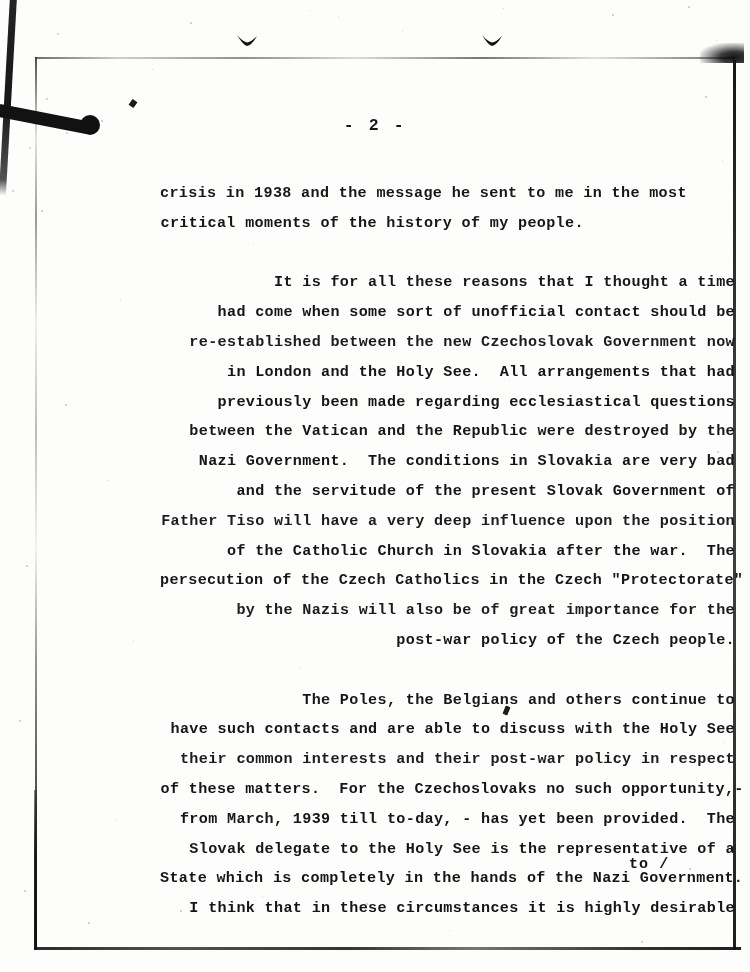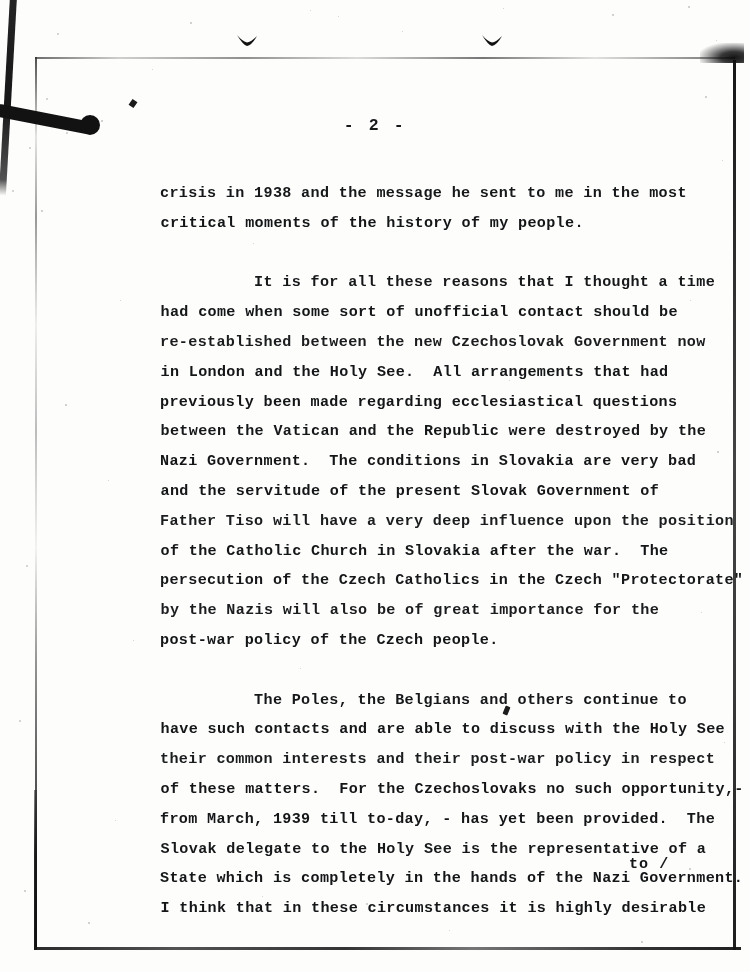--- a/index.html
+++ b/index.html
@@ -205,21 +205,21 @@
     font-size: 15.1px;
     line-height: 29.8px;
     color: #131517;
     font-weight: 700;
     letter-spacing: 0.35px;
     white-space: pre;
     margin-top: 17px;
   }
 
   .para { margin: 0; }
-  .para + .para { margin-top: 29.8px; }
+  .para + .para { margin-top: 29.8px; text-align: right; }
 
   .line { display: block; white-space: pre; }
 
   .catchword {
     position: absolute;
     left: 629px;
     top: 855px;
     font-size: 15.1px;
     color: #131517;
     font-weight: 700;

